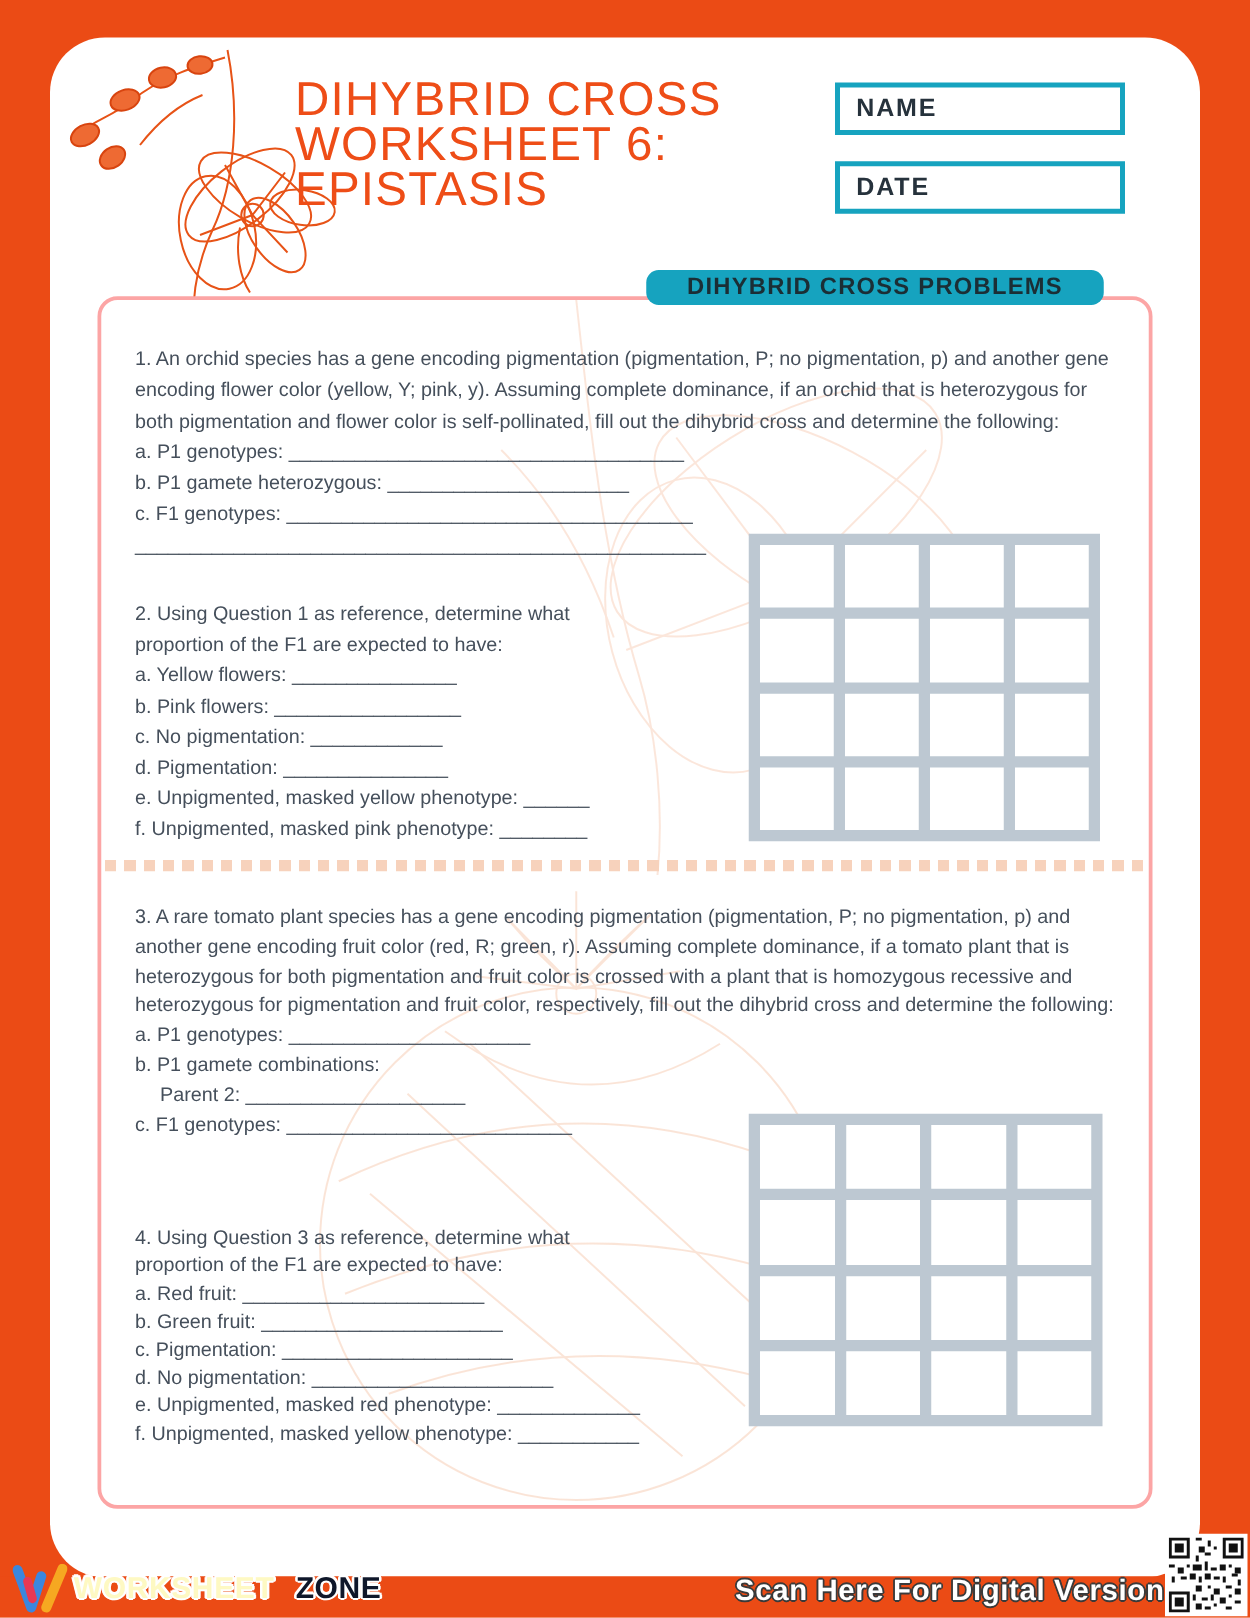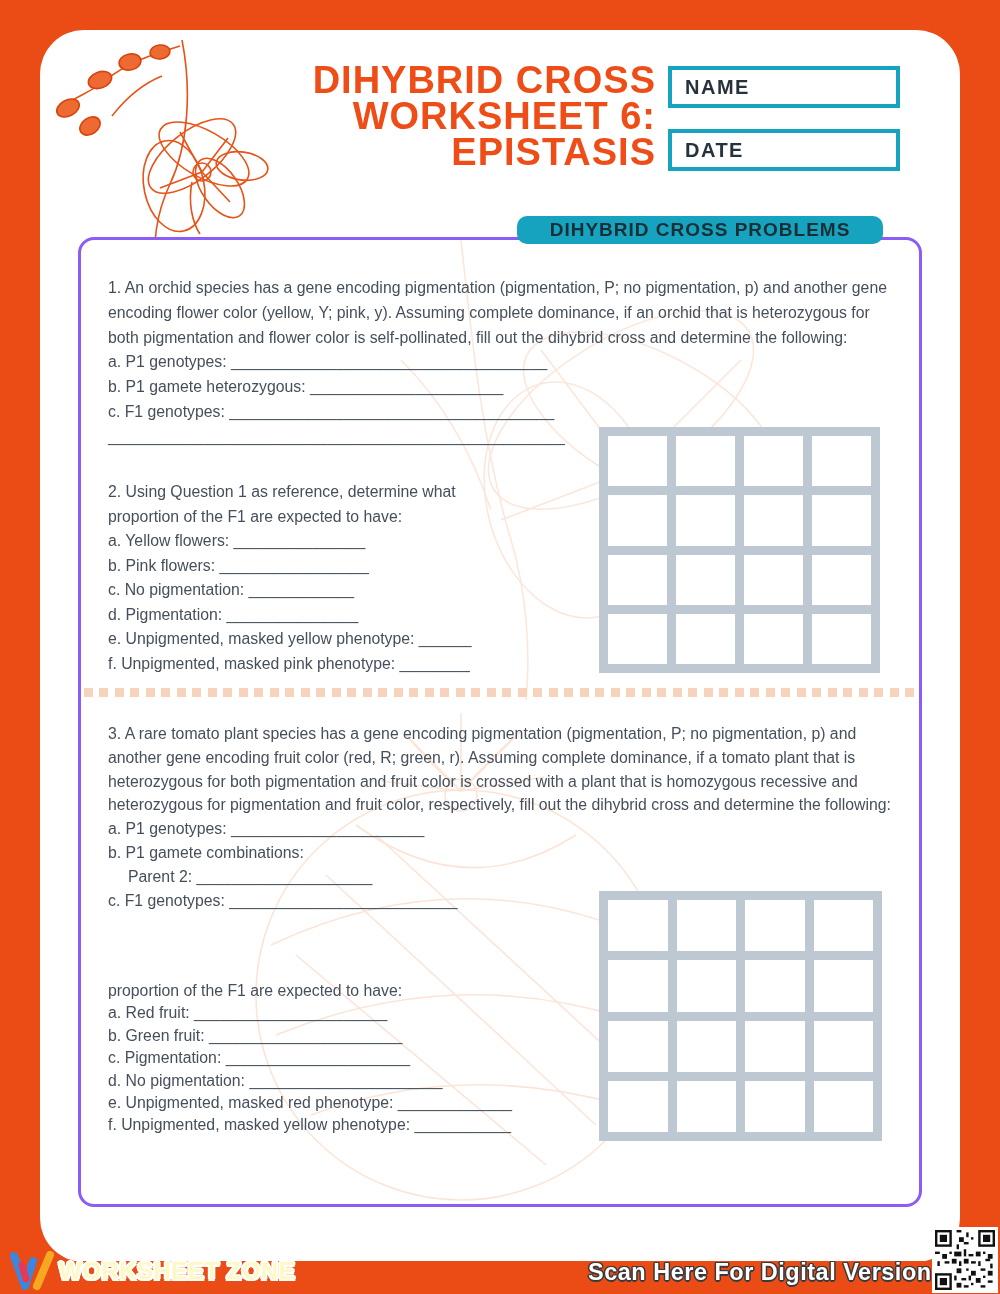--- a/index.html
+++ b/index.html
@@ -9,37 +9,37 @@
     font-family:"Liberation Sans", sans-serif;
   }
   .page{
     position:absolute;left:40px;top:30px;width:920px;height:1232px;
     background:#ffffff;border-radius:44px;
   }
   
   .hero-orchid{position:absolute;left:2px;top:6px;width:250px;height:250px;}
   .title{
     position:absolute;left:196px;top:32px;width:420px;
-    text-align:right;color:#EE4D17;font-weight:bold;
+    text-align:left;color:#EE4D17;font-weight:normal;
     font-size:38px;line-height:36px;letter-spacing:1px;
   }
   .field-box{
     position:absolute;left:628px;width:232px;height:42px;
     border:4px solid #16A3BF;border-radius:0;background:#fff;
     display:flex;align-items:center;box-sizing:border-box;
   }
   .field-box .label{
     padding-left:13px;font-weight:bold;font-size:20px;color:#26323C;letter-spacing:1.5px;
   }
   #name-box{top:36px;}
   #date-box{top:99px;}
   
   .content-box{
     position:absolute;left:38px;top:207px;width:844px;height:970px;
-    border:3px solid #8b5cf6;border-radius:16px;background:#fff;box-sizing:border-box;
+    border:3px solid #fca5a5;border-radius:16px;background:#fff;box-sizing:border-box;
   }
   .banner{
     position:absolute;left:477px;top:186px;width:366px;height:28px;
     background:#16A3BF;border-radius:10px;z-index:5;
     display:flex;align-items:center;justify-content:center;
     font-weight:bold;font-size:19px;color:#1B2E35;letter-spacing:1px;
   }
   .wm{position:absolute;pointer-events:none;}
   .q{position:absolute;color:#454F5B;font-size:15.8px;z-index:2;}
   .q .intro{margin:0 0 0 0;}
@@ -69,21 +69,21 @@
   .brand{
     position:absolute;left:10px;top:1249px;height:44px;z-index:6;
     display:flex;align-items:center;gap:5px;
   }
   .brand .word{
     font-weight:bold;font-size:24px;letter-spacing:0.5px;line-height:44px;
     text-shadow:2px 0 0 #fff,-2px 0 0 #fff,0 2px 0 #fff,0 -2px 0 #fff,
       1.5px 1.5px 0 #fff,-1.5px -1.5px 0 #fff,1.5px -1.5px 0 #fff,-1.5px 1.5px 0 #fff;
   }
   .brand .w1{color:#fef9c3;}
-  .brand .w2{color:#fef9c3;margin-left:2px;}
+  .brand .w2{color:#0f172a;margin-left:12px;}
   .scan-text{
     position:absolute;left:588px;top:1259px;z-index:6;
     font-weight:bold;font-size:23.5px;color:#ffffff;letter-spacing:0.5px;
     text-shadow:1.5px 0 0 #3a3a3a,-1.5px 0 0 #3a3a3a,0 1.5px 0 #3a3a3a,0 -1.5px 0 #3a3a3a,
       1px 1px 0 #3a3a3a,-1px -1px 0 #3a3a3a,1px -1px 0 #3a3a3a,-1px 1px 0 #3a3a3a;
   }
   .qr{
     position:absolute;left:932px;top:1227px;width:66px;height:66px;z-index:7;
     background:#ffffff;padding:3px;box-sizing:border-box;
   }
@@ -219,20 +219,21 @@
         <div class="cell"></div>
         <div class="cell"></div>
         <div class="cell"></div>
         <div class="cell"></div>
         <div class="cell"></div>
         <div class="cell"></div>
         <div class="cell"></div>
       </div>
 
     <div class="q" id="q4">
+      <div class="line">4. Using Question 3 as reference, determine what</div>
       <div class="line">proportion of the F1 are expected to have:</div>
       <div class="line">a. Red fruit: ______________________</div>
       <div class="line">b. Green fruit: ______________________</div>
       <div class="line">c. Pigmentation: _____________________</div>
       <div class="line">d. No pigmentation: ______________________</div>
       <div class="line">e. Unpigmented, masked red phenotype: _____________</div>
       <div class="line">f. Unpigmented, masked yellow phenotype: ___________</div>
     </div>
 
   </div>

